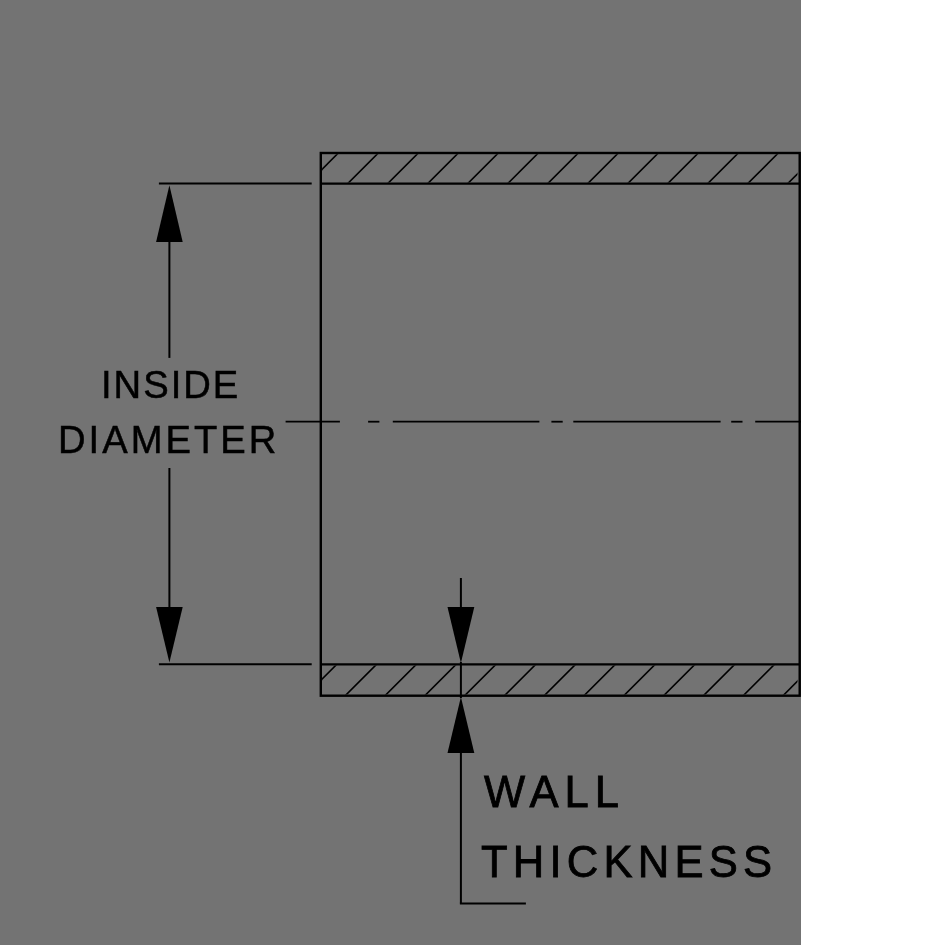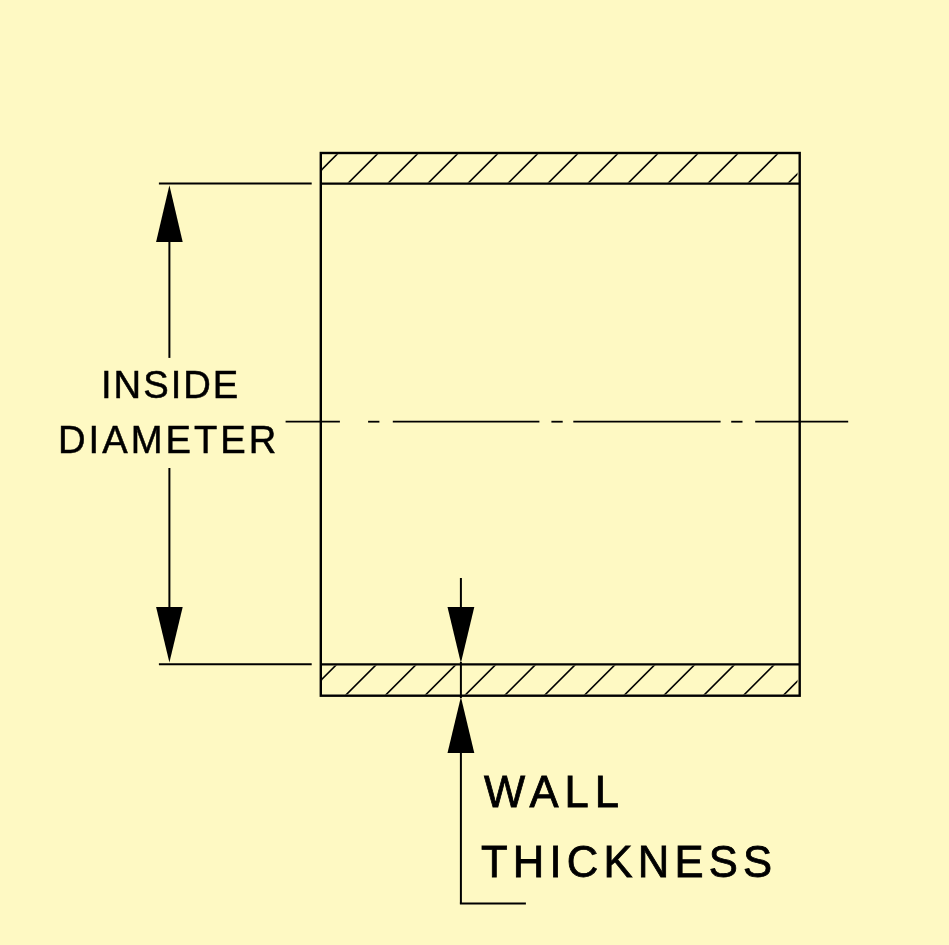--- a/index.html
+++ b/index.html
@@ -1,16 +1,16 @@
 <!DOCTYPE html>
 <html><head>
 <meta charset="utf-8">
 <style>
   html,body{margin:0;padding:0;background:#fff;}
-  .page{position:relative;width:949px;height:945px;background:#fef9c3;overflow:hidden;}
+  .page{position:relative;width:801px;height:945px;background:#737373;overflow:hidden;}
   svg{position:absolute;top:0;left:0;}
   text{font-family:"Liberation Sans",sans-serif;fill:#000;}
 </style>
 </head>
 <body>
 <div class="page">
 <svg width="949" height="945" viewBox="0 0 949 945">
   <defs>
     <clipPath id="topband">
           <rect x="322" y="154.2" width="475.5" height="28.3"></rect>

